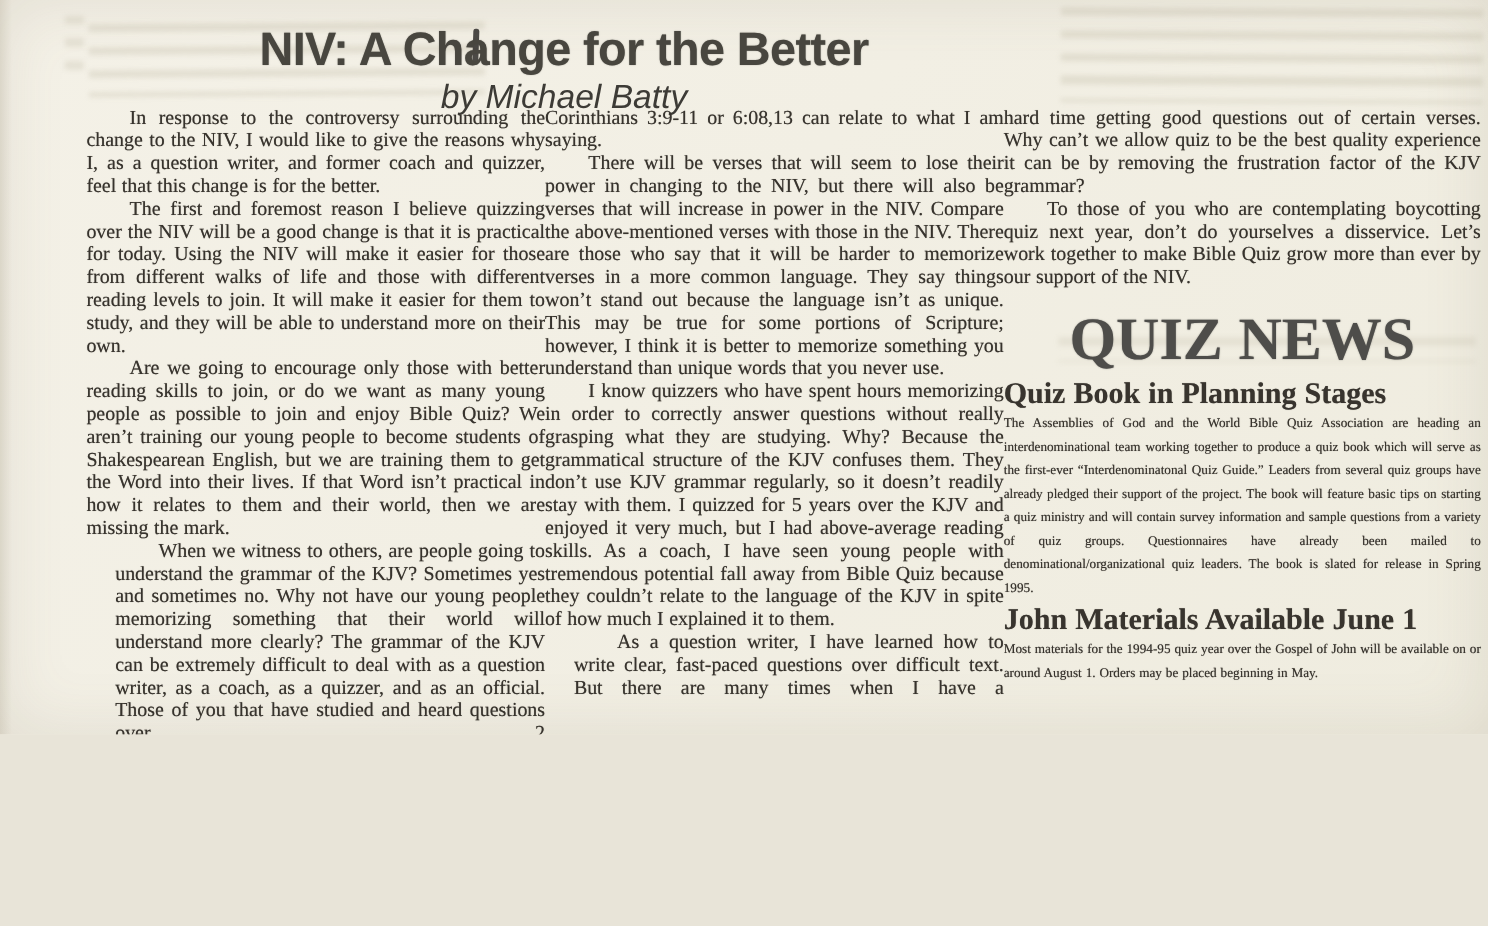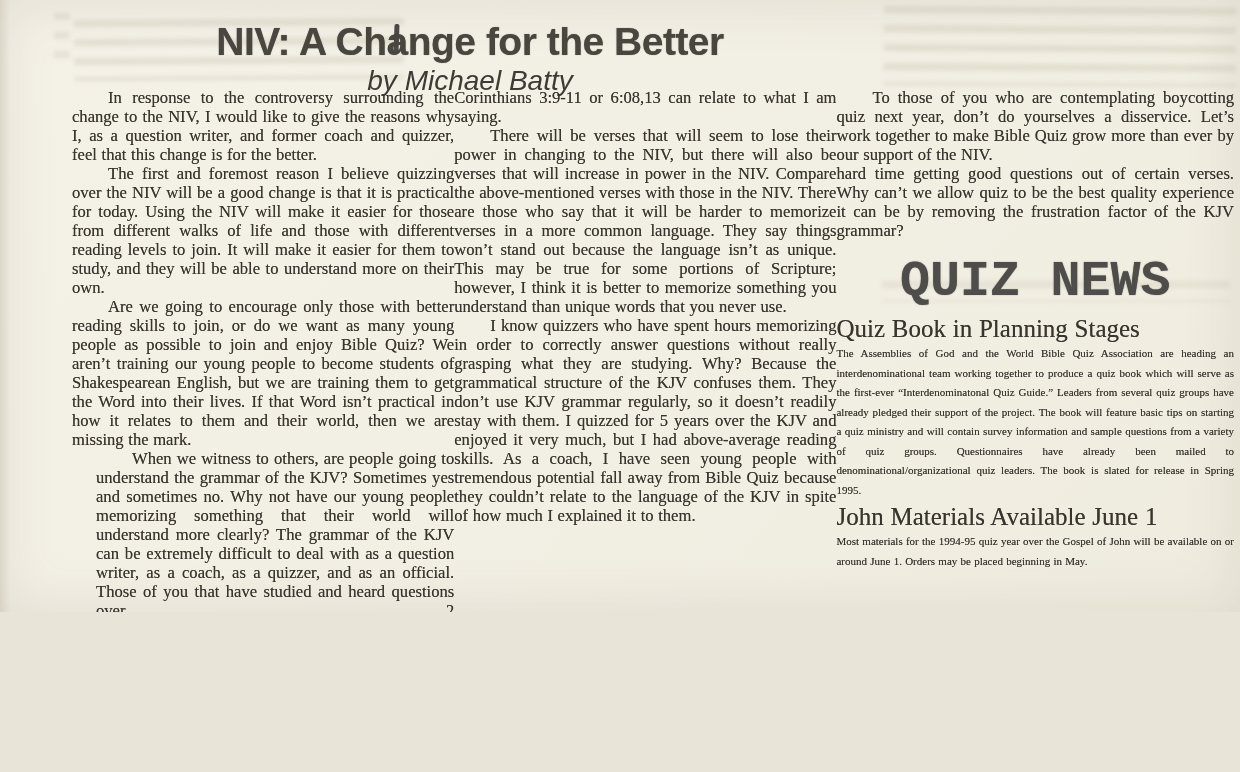--- a/index.html
+++ b/index.html
@@ -95,34 +95,34 @@
     text-shadow: 0 0 0.6px rgba(55, 50, 45, 0.65);
   }
   .col-3 { flex: 1.04 1 0; }
   .para { margin: 0; }
   .indent { text-indent: 36px; }
   .flush-last { text-align-last: justify; margin-left: 24px; }
 
   
   .quiz-news-title {
     margin: 16px 0 6px 0;
-    font-family: Liberation Mono, monospace;
+    font-family: Liberation Serif, serif;
     font-weight: bold;
     font-size: 50px;
     line-height: 52px;
     letter-spacing: 0px;
     text-align: center;
     text-indent: 0;
     color: #4e4d4a;
     text-shadow: 0 0 1.2px rgba(75, 73, 70, 0.65);
   }
   .news-heading {
     margin: 2px 0 0 0;
     font-family: "Liberation Serif", serif;
-    font-weight: normal;
+    font-weight: bold;
     font-size: 25px;
     line-height: 29px;
     text-align: left;
     text-indent: 0;
     color: #38342e;
   }
   .news-body {
     margin: 1px 0 0 0;
     font-size: 11px;
     line-height: 19.5px;
@@ -152,33 +152,34 @@
       <p class="para indent">In response to the controversy surrounding the change to the NIV, I would like to give the reasons why I, as a question writer, and former coach and quizzer, feel that this change is for the better.</p>
       <p class="para indent">The first and foremost reason I believe quizzing over the NIV will be a good change is that it is practical for today. Using the NIV will make it easier for those from different walks of life and those with different reading levels to join. It will make it easier for them to study, and they will be able to understand more on their own.</p>
       <p class="para indent">Are we going to encourage only those with better reading skills to join, or do we want as many young people as possible to join and enjoy Bible Quiz? We aren’t training our young people to become students of Shakespearean English, but we are training them to get the Word into their lives. If that Word isn’t practical in how it relates to them and their world, then we are missing the mark.</p>
       <p class="para indent flush-last">When we witness to others, are people going to understand the grammar of the KJV? Sometimes yes and sometimes no. Why not have our young people memorizing something that their world will understand more clearly? The grammar of the KJV can be extremely difficult to deal with as a question writer, as a coach, as a quizzer, and as an official. Those of you that have studied and heard questions over 2</p>
     </div>
 
     <div class="col">
       <p class="para">Corinthians 3:9-11 or 6:08,13 can relate to what I am saying.</p>
       <p class="para indent">There will be verses that will seem to lose their power in changing to the NIV, but there will also be verses that will increase in power in the NIV. Compare the above-mentioned verses with those in the NIV. There are those who say that it will be harder to memorize verses in a more common language. They say things won’t stand out because the language isn’t as unique. This may be true for some portions of Scripture; however, I think it is better to memorize something you understand than unique words that you never use.</p>
       <p class="para indent">I know quizzers who have spent hours memorizing in order to correctly answer questions without really grasping what they are studying. Why? Because the grammatical structure of the KJV confuses them. They don’t use KJV grammar regularly, so it doesn’t readily stay with them. I quizzed for 5 years over the KJV and enjoyed it very much, but I had above-average reading skills. As a coach, I have seen young people with tremendous potential fall away from Bible Quiz because they couldn’t relate to the language of the KJV in spite of how much I explained it to them.</p>
+      <p class="para indent flush-last">As a question writer, I have learned how to write clear, fast-paced questions over difficult text. But there are many times when I have a</p>
     </div>
 
     <div class="col col-3">
+      <p class="para">hard time getting good questions out of certain verses. Why can’t we allow quiz to be the best quality experience it can be by removing the frustration factor of the KJV grammar?</p>
       <p class="para indent">To those of you who are contemplating boycotting quiz next year, don’t do yourselves a disservice. Let’s work together to make Bible Quiz grow more than ever by our support of the NIV.</p>
-      <p class="para">hard time getting good questions out of certain verses. Why can’t we allow quiz to be the best quality experience it can be by removing the frustration factor of the KJV grammar?</p>
 
       <h2 class="quiz-news-title">QUIZ NEWS</h2>
 
       <section>
         <h3 class="news-heading">Quiz Book in Planning Stages</h3>
         <p class="news-body">The Assemblies of God and the World Bible Quiz Association are heading an interdenominational team working together to produce a quiz book which will serve as the first-ever “Interdenominatonal Quiz Guide.” Leaders from several quiz groups have already pledged their support of the project. The book will feature basic tips on starting a quiz ministry and will contain survey information and sample questions from a variety of quiz groups. Questionnaires have already been mailed to denominational/organizational quiz leaders. The book is slated for release in Spring 1995.</p>
       </section>
 
       <section>
         <h3 class="news-heading">John Materials Available June 1</h3>
-        <p class="news-body">Most materials for the 1994-95 quiz year over the Gospel of John will be available on or around June 1. Orders may be placed beginning in May.</p>
+        <p class="news-body">Most materials for the 1994-95 quiz year over the Gospel of John will be available on or around August 1. Orders may be placed beginning in May.</p>
       </section>
     </div>
 
   </div>
 </div>
 
 </body></html>

